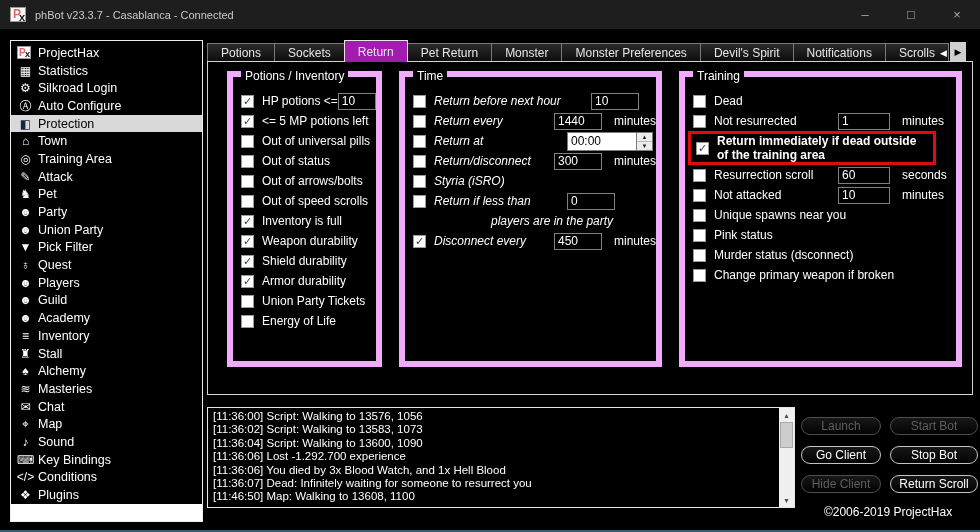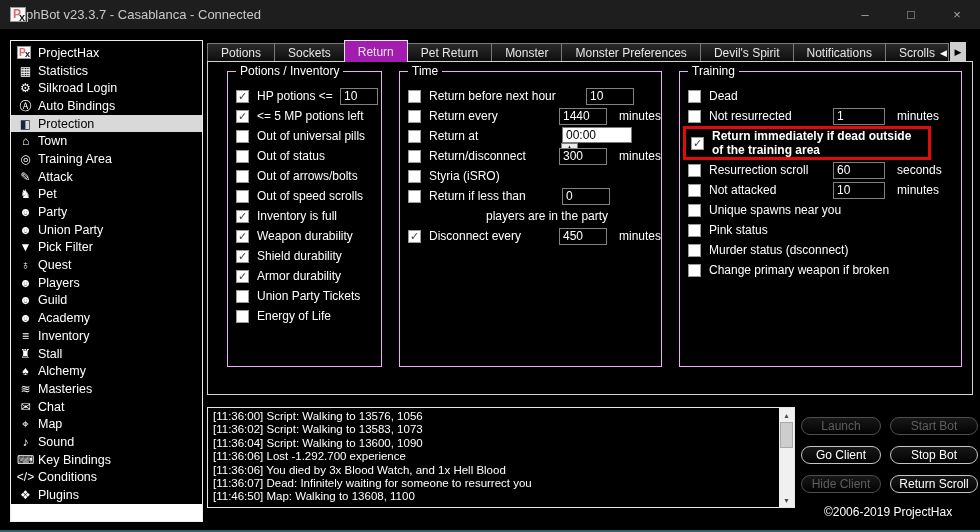--- a/index.html
+++ b/index.html
@@ -4,21 +4,21 @@
 <style>
   :root{ --red:#e00b0b; --sel:#d9d9d9; --winblue:#2e6078; }
   *{box-sizing:border-box; margin:0; padding:0;}
   html,body{width:980px;height:532px;overflow:hidden;}
   body{font-family:"Liberation Sans","DejaVu Sans",sans-serif;background:#000;}
   .window{position:relative;width:980px;height:532px;background:#000;}
 
   
   .titlebar{position:absolute;left:0;top:0;width:980px;height:30px;background:#1e1e1e;
     display:flex;align-items:center;padding-left:10px;border-bottom:1px solid #000;}
-  .title-text{color:#c9c9c9;font-size:13px;}
+  .title-text{color:#c9c9c9;font-size:11px;margin-left:9px;}
   .px-badge{position:relative;width:16px;height:15px;background:#fafafa;border:1px solid #9a9a9a;flex:0 0 auto;}
   .px-badge b{position:absolute;left:2px;top:-1px;color:#e06a6a;font-size:12px;font-weight:bold;line-height:14px;}
   .px-badge i{position:absolute;right:0px;bottom:-2px;color:#141414;font-style:normal;font-weight:bold;font-size:11px;line-height:11px;}
   .controls{margin-left:auto;display:flex;height:30px;}
   .ctrl{width:46px;height:30px;display:flex;align-items:center;justify-content:center;color:#a6a6a6;font-size:13px;}
 
   
   .sidebar{position:absolute;left:10px;top:40px;width:193px;height:482px;background:#fff;border:1px solid #ededed;}
   .sidebar-items{background:#000;padding-top:3px;}
   .side-item{height:17.7px;display:flex;align-items:center;padding-left:4px;color:#fff;font-size:12.5px;white-space:nowrap;}
@@ -34,46 +34,46 @@
   .tabstrip{position:absolute;left:207px;top:40px;width:766px;height:22px;display:flex;align-items:flex-end;overflow:hidden;}
   .tab{height:19px;line-height:18px;padding:0 13px;border:1px solid #7a7a7a;border-bottom:none;margin-right:-1px;
     background:linear-gradient(#2a2a2a,#0c0c0c);color:#e6e6e6;font-size:12px;white-space:nowrap;flex:0 0 auto;}
   .tab.selected{height:22px;line-height:22px;background:#a21caf;border-color:#e6e6e6;position:relative;z-index:2;}
   .tab-scroll-left{position:absolute;right:26px;bottom:4px;color:#fff;font-size:9px;z-index:3;}
   .tab-scroll-right{position:absolute;right:7px;bottom:1px;width:16px;height:19px;background:#cfcfcf;color:#000;
     display:flex;align-items:center;justify-content:center;font-size:9px;z-index:3;}
 
   
   .page{position:absolute;left:207px;top:61px;width:766px;height:334px;border:1px solid #d4d4d4;background:#000;}
-  .group{position:absolute;border:1px solid #f0abfc;}
+  .group{position:absolute;border:6px solid #f0abfc;}
   .gtitle{position:absolute;top:-8px;left:8px;background:#000;padding:0 4px;font-size:12px;color:#fff;}
   .g1{left:19px;top:9px;width:155px;height:296px;}
   .g2{left:191px;top:9px;width:263px;height:296px;}
   .g3{left:471px;top:9px;width:283px;height:296px;}
   .rows{padding-top:14px;}
   .row{display:flex;align-items:center;height:20px;padding-left:8px;}
   .cb{width:13px;height:13px;background:#fff;border:1px solid #9a9a9a;margin-right:8px;flex:0 0 auto;
     display:flex;align-items:center;justify-content:center;font-size:11px;font-weight:bold;color:#3d3d3d;line-height:11px;}
   .lbl{font-size:12px;color:#fff;white-space:nowrap;}
   .suffix{font-size:12px;color:#fff;margin-left:12px;white-space:nowrap;}
   .field{background:#000;border:1px solid #808080;color:#fff;font-size:12px;height:17px;padding:0 3px;
     font-family:"Liberation Sans","DejaVu Sans",sans-serif;}
   .g1 .lbl{flex:1;}
   .g1 .field{width:38px;margin-left:auto;margin-right:3px;}
-  .g2 .lbl{width:133px;}
+  .g2 .lbl{width:133px;font-style:italic;}
   .g2 .field{width:48px;}
   .g2 .field.far{margin-left:24px;}
   .g2 .text-row{padding-left:86px;}
   .g3 .lbl{width:124px;}
   .g3 .field{width:52px;}
   .row.hl{height:34px;padding-left:0;}
   .hl-box{display:flex;align-items:center;height:34px;width:248px;margin-left:3px;
     border:3px solid var(--red);padding:0 4px 0 5px;}
   .hl-box .lbl{white-space:normal;width:208px;line-height:14px;font-weight:bold;}
-  .spinbox{display:flex;height:19px;flex-direction:column;}
+  .spinbox{display:flex;height:19px;}
   .spin-text{width:70px;height:19px;background:#fff;color:#000;border:1px solid #7a7a7a;font-size:12px;padding:0 3px;
     font-family:"Liberation Sans","DejaVu Sans",sans-serif;}
   .spin-btns{width:17px;height:19px;border:1px solid #7a7a7a;border-left:1px solid #7a7a7a;margin-left:-1px;
     background:#f0f0f0;display:flex;flex-direction:column;}
   .spin-btn{flex:1;display:flex;align-items:center;justify-content:center;font-size:6px;color:#222;background:#ececec;}
   .spin-btn:first-child{border-bottom:1px solid #bbb;}
 
   
   .log{position:absolute;left:207px;top:407px;width:588px;height:101px;background:#000;border:1px solid #e8e8e8;display:flex;}
   .log-lines{flex:1;padding:2px 5px;color:#fff;font-size:11.5px;line-height:13.4px;white-space:nowrap;overflow:hidden;}
@@ -120,21 +120,21 @@
         <div class="side-item">
           <span class="icon">▦</span>
           <span class="side-label">Statistics</span>
         </div>
         <div class="side-item">
           <span class="icon">⚙</span>
           <span class="side-label">Silkroad Login</span>
         </div>
         <div class="side-item">
           <span class="icon">Ⓐ</span>
-          <span class="side-label">Auto Bindings</span>
+          <span class="side-label">Auto Configure</span>
         </div>
         <div class="side-item selected">
           <span class="icon">◧</span>
           <span class="side-label">Protection</span>
         </div>
         <div class="side-item">
           <span class="icon">⌂</span>
           <span class="side-label">Town</span>
         </div>
         <div class="side-item">

